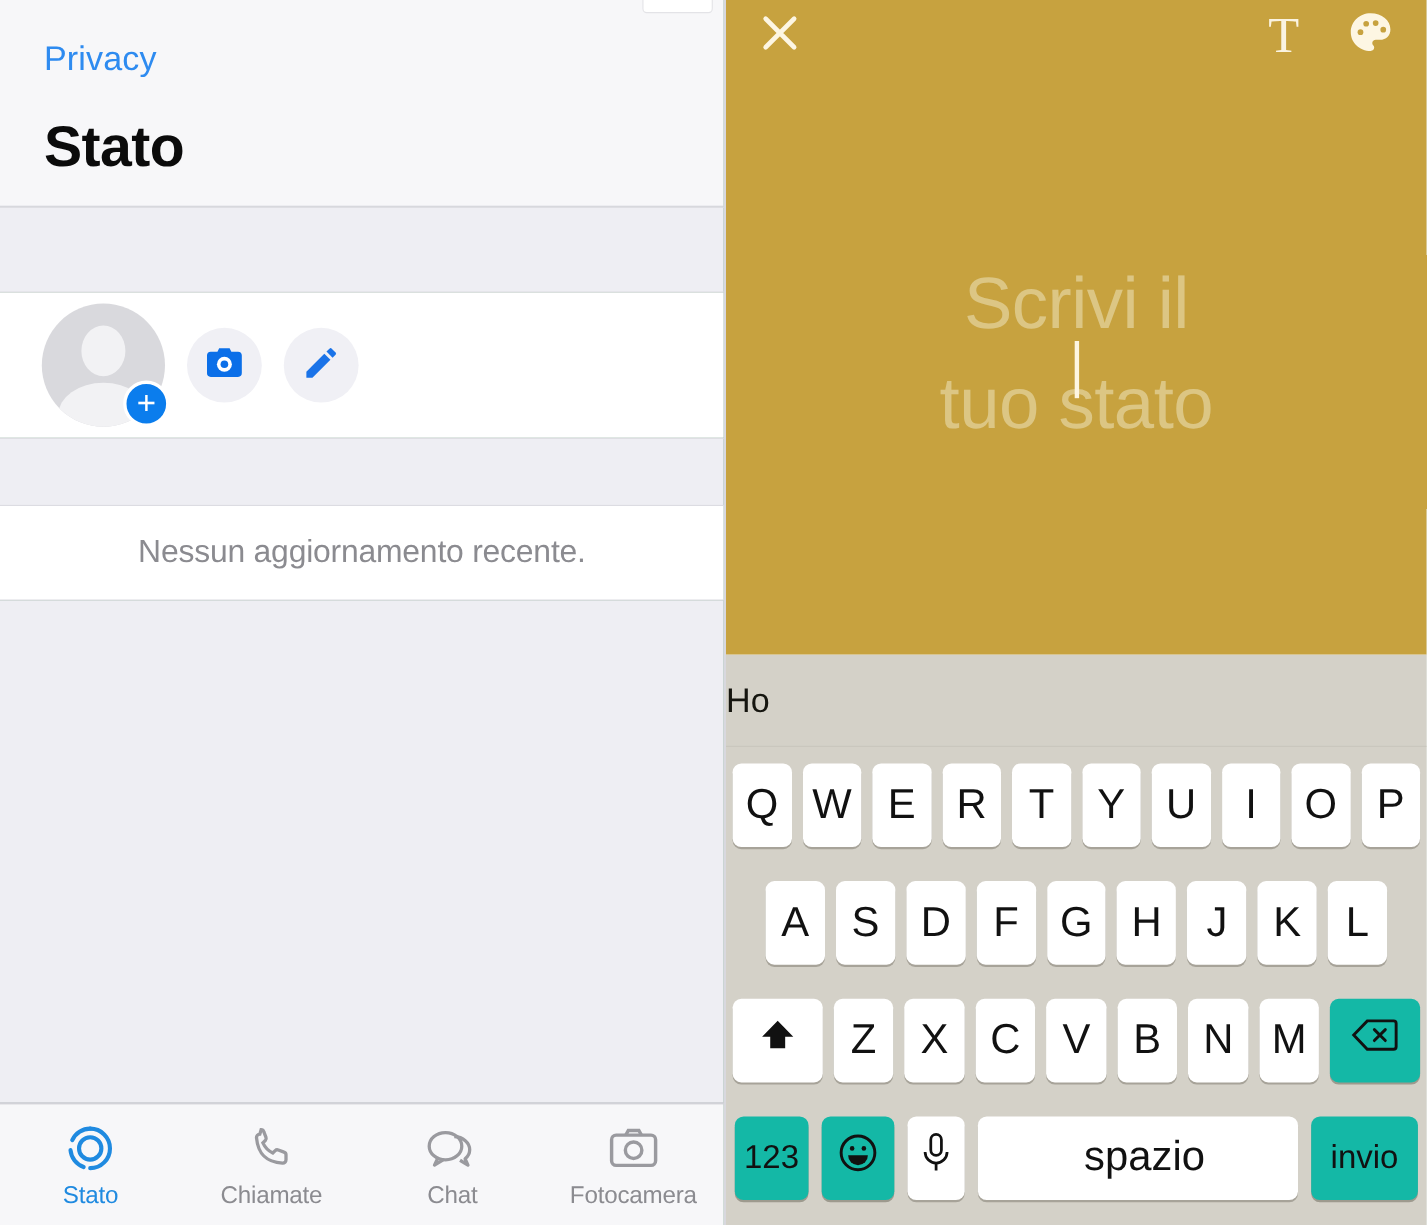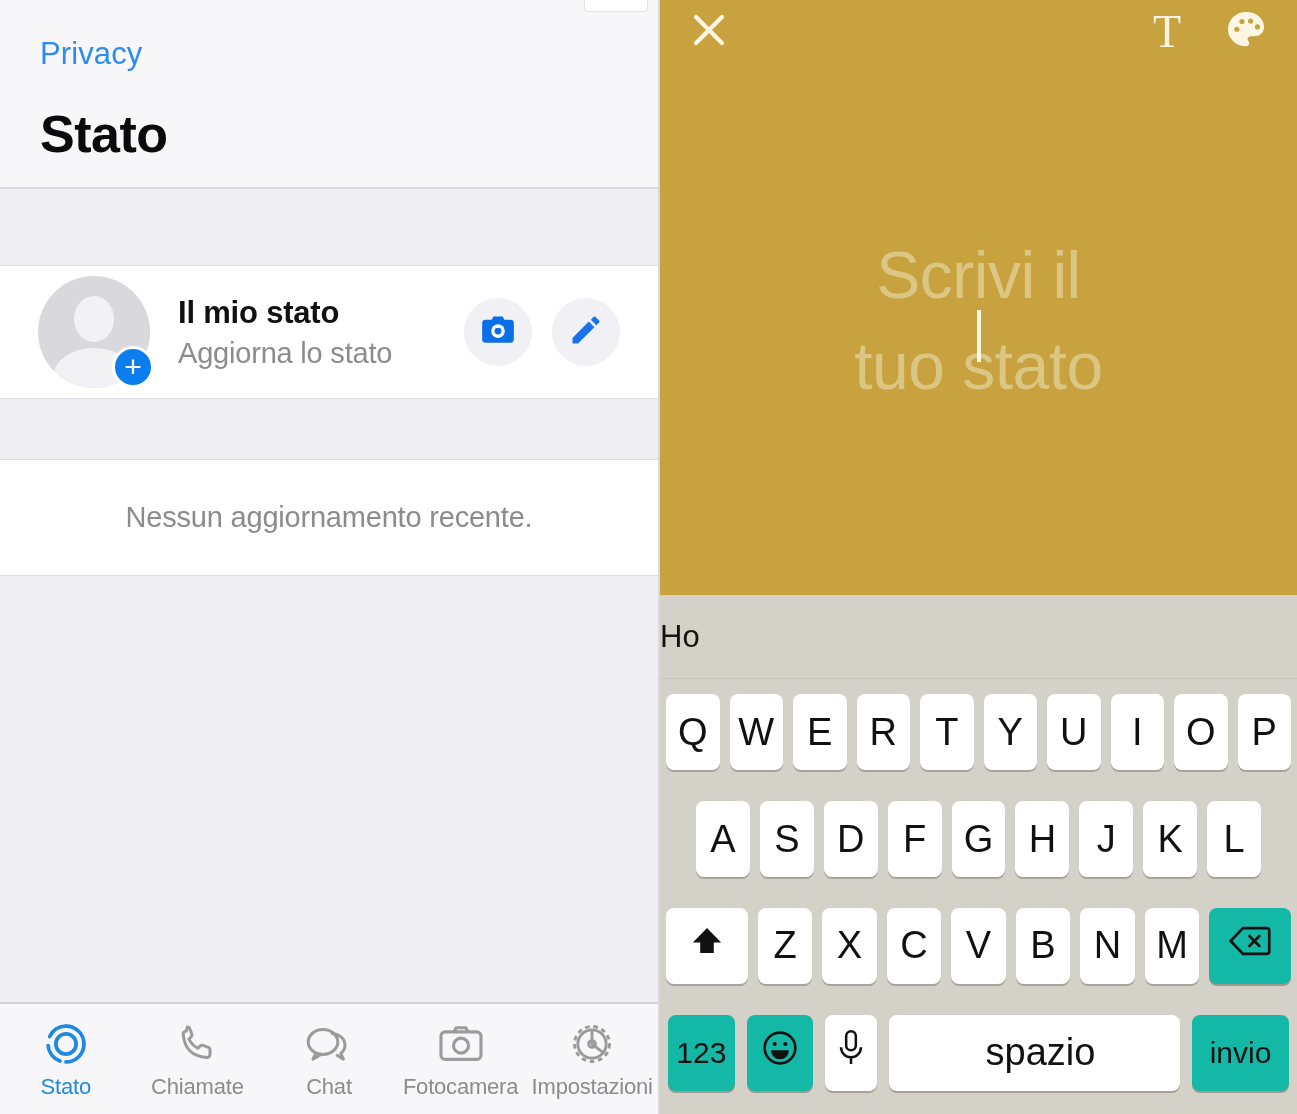--- a/index.html
+++ b/index.html
@@ -108,21 +108,21 @@
   .round-btn {
     width: 68px; height: 68px;
     border-radius: 50%;
     background: #f0f0f5;
     display: flex; align-items: center; justify-content: center;
     margin-left: 20px; flex: 0 0 auto;
     cursor: pointer;
   }
 
   .empty-row {
-    height: 116px;
+    height: 86px;
     background: #ffffff;
     display: flex; align-items: center; justify-content: center;
     border-bottom: 1px solid #dcdce2;
   }
   .empty-text { font-size: 29px; color: #8b8b90; letter-spacing: -.2px; }
 
   .filler { flex: 1 1 auto; background: #eeeef3; }
 
   .tabbar {
     height: 112px;
@@ -258,24 +258,20 @@
     <div class="spacer-band band-1"></div>
 
     <div class="status-row">
       <div class="avatar-wrap">
         <div class="avatar">
           <div class="head"></div>
           <div class="body"></div>
         </div>
         <div class="plus-badge">+</div>
       </div>
-      <div class="status-text">
-        <div class="status-title">Il mio stato</div>
-        <div class="status-sub">Aggiorna lo stato</div>
-      </div>
       <div class="round-btn">
         <span>
           <svg width="38" height="38" viewBox="0 0 24 24" aria-hidden="true">
             <path fill="#0b6fe8" d="M9 3.5 8 5.5H4.2A2.2 2.2 0 0 0 2 7.7v10.1A2.2 2.2 0 0 0 4.2 20h15.6a2.2 2.2 0 0 0 2.2-2.2V7.7a2.2 2.2 0 0 0-2.2-2.2H16l-1-2z"></path>
             <circle cx="12" cy="12.7" r="4.3" fill="#ffffff"></circle>
             <circle cx="12" cy="12.7" r="2.2" fill="#0b6fe8"></circle>
           </svg>
         </span>
       </div>
       <div class="round-btn">
@@ -333,33 +329,20 @@
         <div class="tab-icon">
           <svg width="50" height="50" viewBox="0 0 24 24" aria-hidden="true">
             <rect x="2.4" y="6.2" width="19.2" height="13.2" rx="2" fill="none" stroke="#9a9a9f" stroke-width="1.5"></rect>
             <path d="M8.6 6.2 9.7 4.2h4.6l1.1 2" fill="none" stroke="#9a9a9f" stroke-width="1.5"></path>
             <circle cx="12" cy="12.8" r="3.6" fill="none" stroke="#9a9a9f" stroke-width="1.5"></circle>
           </svg>
         </div>
         <div class="tab-label">Fotocamera</div>
       </div>
 
-      <div class="tab">
-        <div class="tab-icon">
-          <svg width="50" height="50" viewBox="0 0 24 24" aria-hidden="true">
-            <g fill="none" stroke="#9a9a9f" stroke-width="1.4">
-              <circle cx="12" cy="12" r="8.4" stroke-dasharray="2.2 1.8"></circle>
-              <circle cx="12" cy="12" r="6.8"></circle>
-              <circle cx="12" cy="12" r="1.6"></circle>
-              <path d="M12 5.2V12l5.2 4"></path>
-            </g>
-          </svg>
-        </div>
-        <div class="tab-label">Impostazioni</div>
-      </div>
 
     </div>
   </div>
 
   <div class="right-panel">
 
     <div class="compose">
       <div class="compose-top">
         <div class="icon-btn">
           <span>

